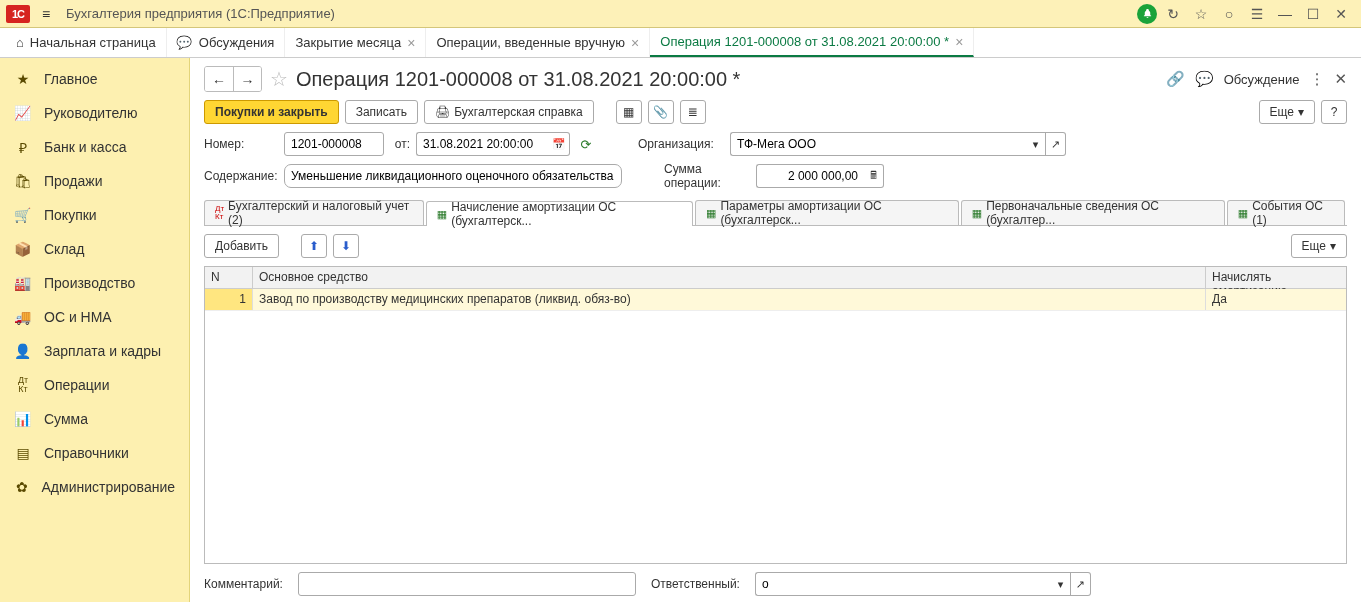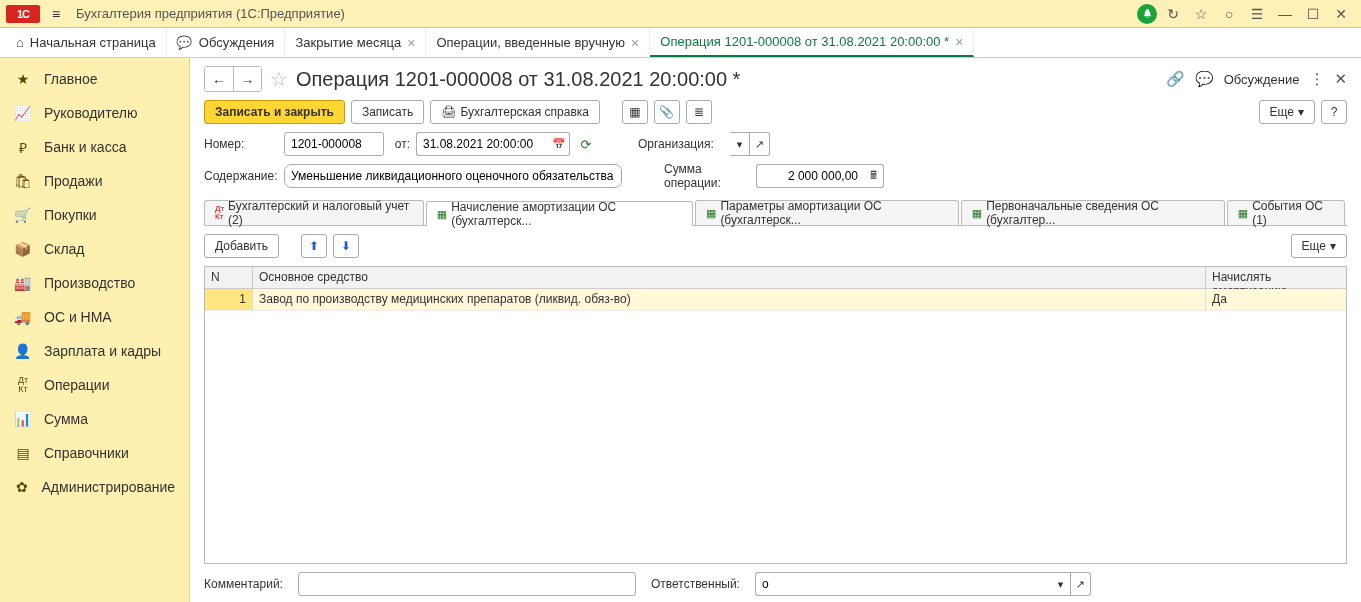--- a/index.html
+++ b/index.html
@@ -1,20 +1,20 @@
 <!DOCTYPE html>
 <html><head>
 <meta charset="utf-8">
 <style>
 * { box-sizing: border-box; margin: 0; padding: 0; font-family: Arial, sans-serif; }
 body { width: 1361px; height: 602px; background: #fff; font-size: 13px; color: #333; overflow: hidden; }
 
 
 .title-bar { height: 28px; background: #fdf1b8; display: flex; align-items: center; padding: 0 6px; border-bottom: 1px solid #d4c67a; }
-.title-bar .logo { width: 34px; height: 18px; background: #d6241f; border-radius: 2px; color: #fff; font-weight: bold; font-size: 11px; display: flex; align-items: center; justify-content: center; margin-right: 6px; letter-spacing: -1px; }
+.title-bar .logo { width: 24px; height: 18px; background: #d6241f; border-radius: 2px; color: #fff; font-weight: bold; font-size: 11px; display: flex; align-items: center; justify-content: center; margin-right: 6px; letter-spacing: -1px; }
 .title-bar .hamburger { width: 20px; text-align: center; font-size: 14px; margin-right: 10px; cursor: pointer; }
 .title-bar .title { flex: 1; color: #555; }
 .title-bar .tb-icon { width: 24px; height: 20px; display: flex; align-items: center; justify-content: center; margin: 0 2px; cursor: pointer; color: #555; font-size: 14px; }
 .title-bar .bell { background: #1aa33a; color: #fff; border-radius: 50%; width: 20px; height: 20px; font-size: 11px; }
 
 
 .app-tabs { height: 30px; background: #fff; display: flex; padding-left: 6px; border-bottom: 1px solid #ccc; }
 .app-tab { display: flex; align-items: center; padding: 0 10px; border-right: 1px solid #eee; font-size: 13px; color: #333; cursor: pointer; gap: 6px; position: relative; }
 .app-tab.home { font-weight: normal; }
 .app-tab.active { border-bottom: 2px solid #0b7a43; color: #0b7a43; }
@@ -199,21 +199,21 @@
       <div class="hdr-right">
         <span class="hdr-icon">🔗</span>
         <span class="hdr-icon">💬</span>
         <span>Обсуждение</span>
         <span class="hdr-icon">⋮</span>
         <span class="hdr-icon">✕</span>
       </div>
     </div>
 
     <div class="toolbar">
-      <div class="btn primary">Записать и закрыть</div>
+      <div class="btn primary">Покупки и закрыть</div>
       <div class="btn">Записать</div>
       <div class="btn">
           <span>🖨</span>
           <span>Бухгалтерская справка</span>
         </div>
       <div style="width:10px"></div>
       <div class="btn icon-only">▦</div>
       <div class="btn icon-only">📎</div>
       <div class="btn icon-only">≣</div>
       <div class="toolbar-spacer"></div>
@@ -230,20 +230,21 @@
         <input class="input" style="width: 100px;" value="1201-000008">
         <span class="label" style="width:20px;text-align:right">от:</span>
         <div class="input-with-btn">
           <input class="input" style="width: 134px;" value="31.08.2021 20:00:00">
           <div class="input-btn last">📅</div>
         </div>
         <span class="icon-after">⟳</span>
         <span style="width:30px"></span>
         <span class="label" style="width:86px">Организация:</span>
         <div class="input-with-btn">
+          <input class="input" style="width: 296px;" value="ТФ-Мега ООО">
           <div class="input-btn">▾</div>
           <div class="input-btn last">↗</div>
         </div>
       </div>
       <div class="form-row">
         <span class="label" style="width:74px">Содержание:</span>
         <input class="input" style="width: 338px; border-radius: 7px;" value="Уменьшение ликвидационного оценочного обязательства">
         <span style="width:30px"></span>
         <span class="label" style="width:86px">Сумма операции:</span>
         <div class="input-with-btn">

